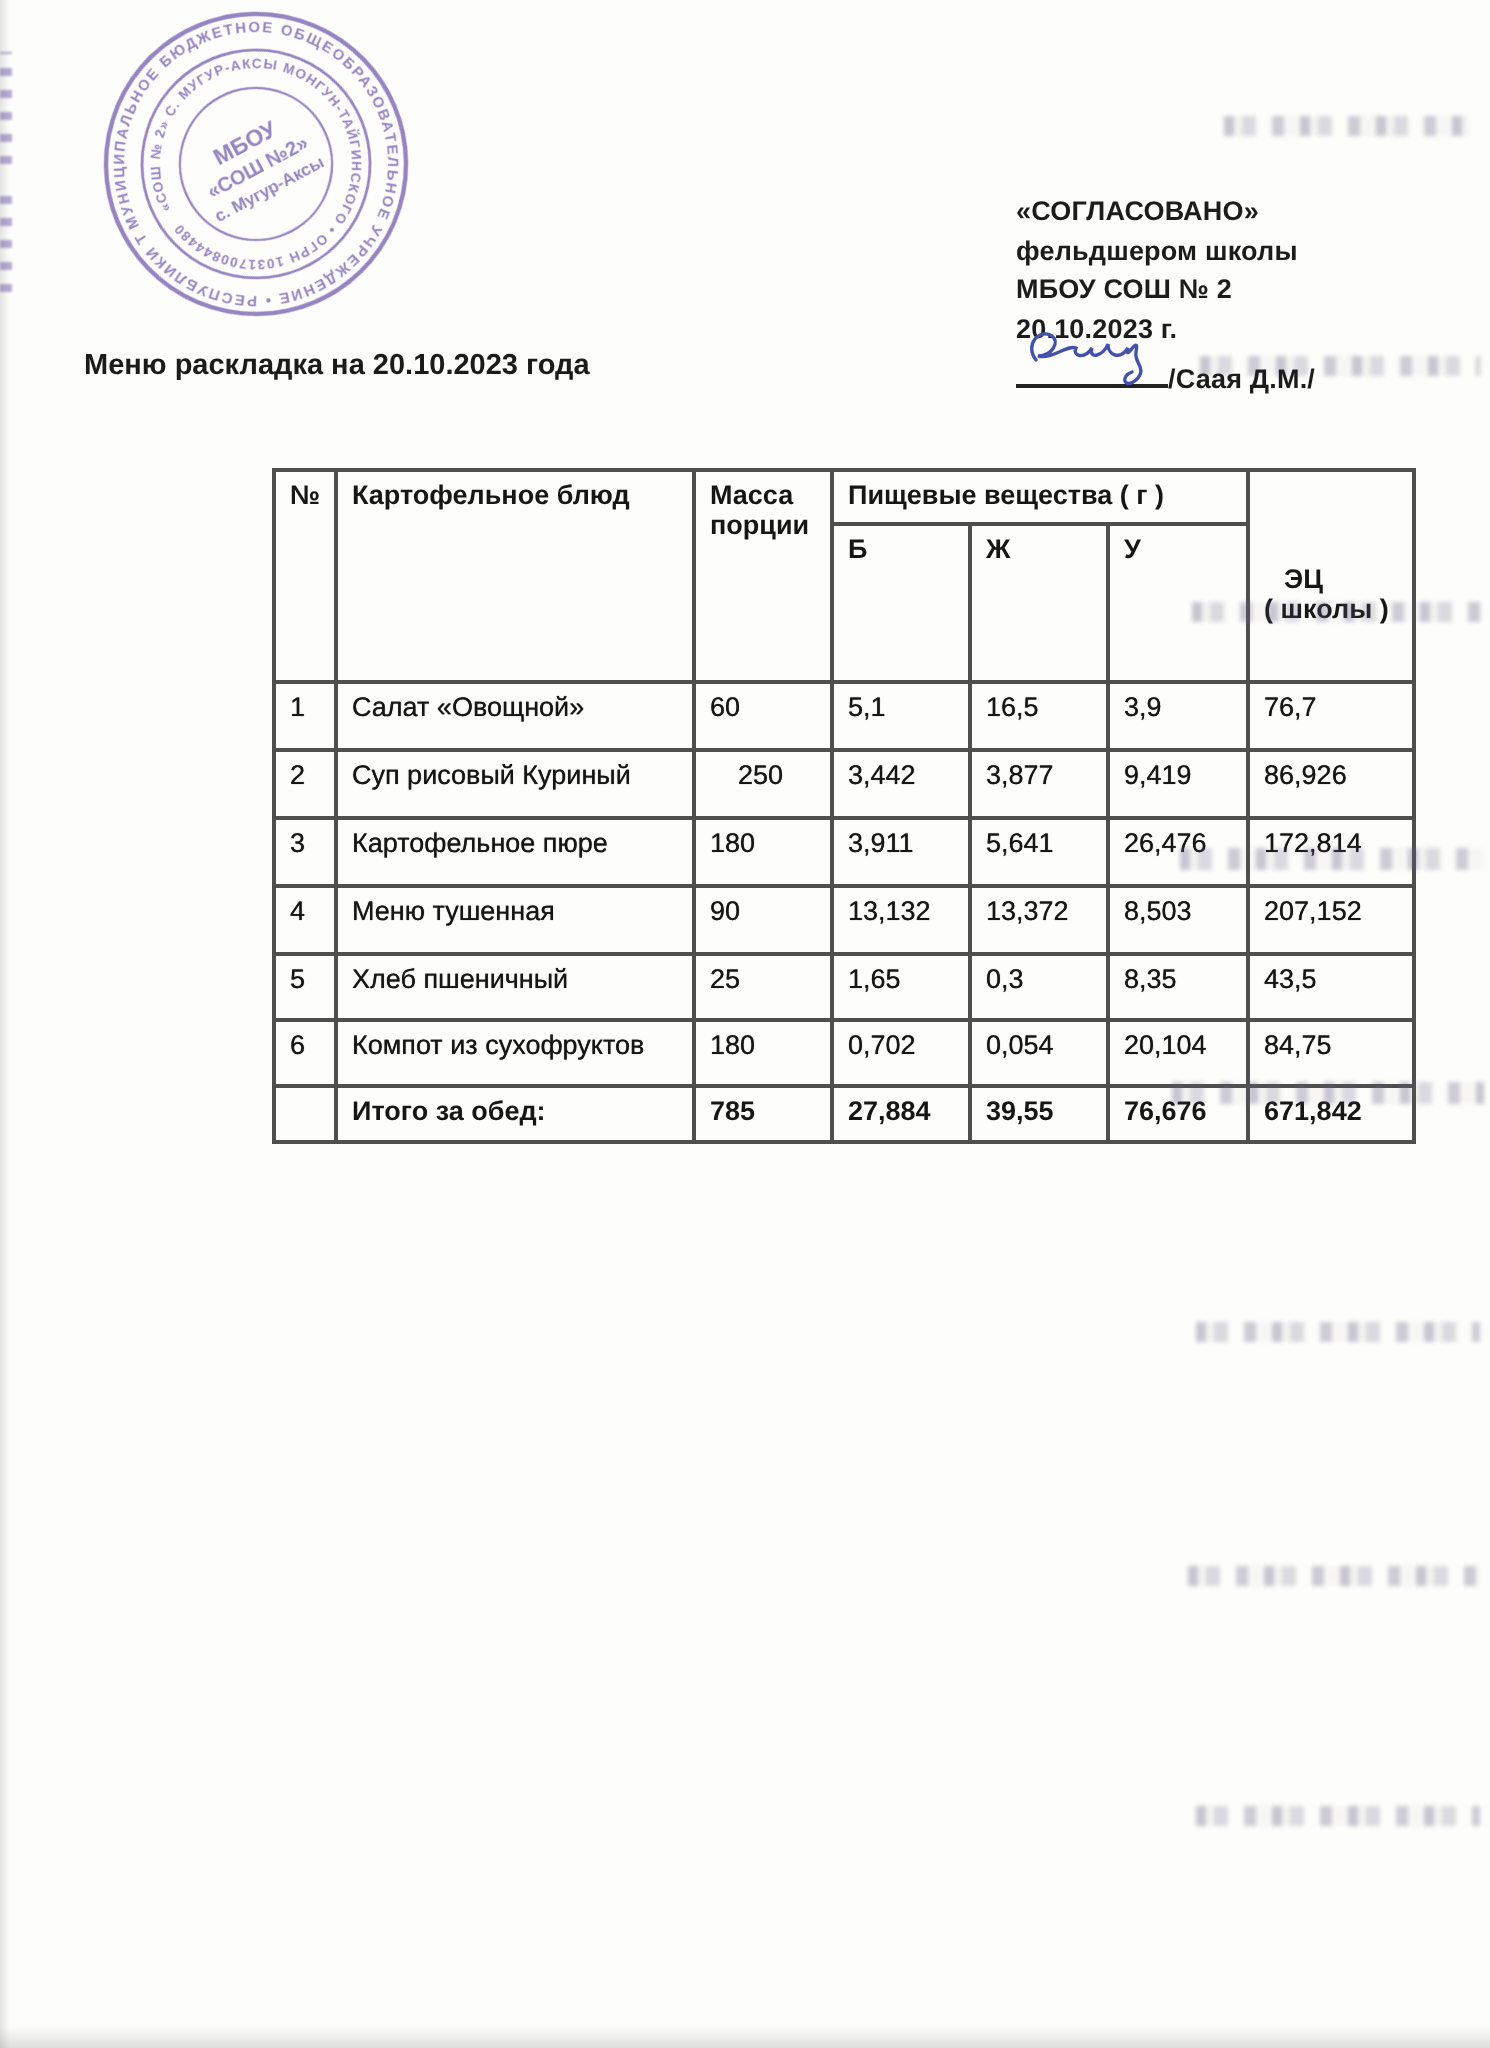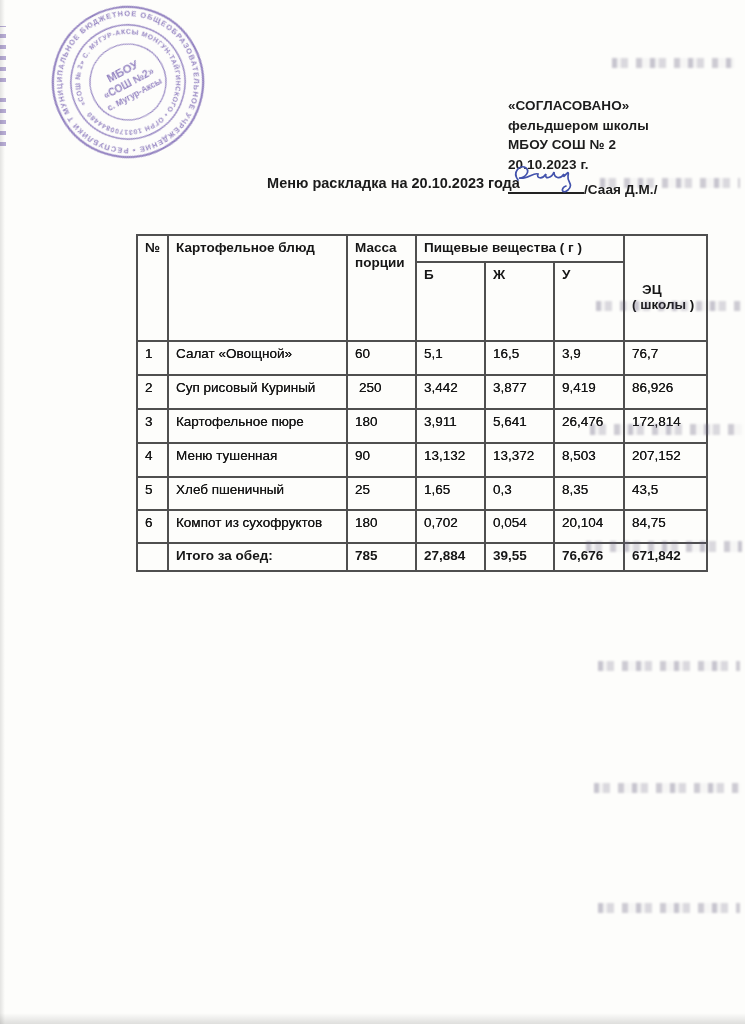--- a/index.html
+++ b/index.html
@@ -20,21 +20,21 @@
   .agreed .sig-line{width:76px;}
   .sig-name{vertical-align:bottom;}
   .script-svg{position:absolute;pointer-events:none;}
 
   
   .stamp{position:absolute;left:38px;top:-8px;width:180px;height:180px;transform:rotate(-28deg);opacity:.82;z-index:1;filter:blur(.3px);}
   .stamp text{fill:#7e6ab5;}
   .stamp circle{stroke:#7e6ab5;fill:none;}
 
   
-  .doc-title{position:absolute;left:42px;right:0;top:175px;text-align:center;font-size:14.5px;font-weight:700;color:#1b1b1b;}
+  .doc-title{position:absolute;left:42px;right:0;top:175px;font-size:14.5px;font-weight:700;color:#1b1b1b;}
 
   
   .menu-table{position:absolute;left:136px;top:234px;border-collapse:collapse;table-layout:fixed;width:570px;font-size:13.5px;color:#161616;}
   .menu-table td,.menu-table th{border:2px solid #4f4f4f;vertical-align:top;text-align:left;padding:4px 6px 2px 7px;font-weight:400;text-shadow:0 0 .4px currentColor;overflow:hidden;}
   .menu-table th{font-weight:700;text-shadow:none;}
   .menu-table .hrow1{height:27px;}
   .menu-table .hrow2{height:79px;}
   .menu-table .drow{height:34px;}
   .menu-table .trow{height:28px;}
   .menu-table .trow td{font-weight:700;text-shadow:none;}
@@ -127,21 +127,21 @@
         <td>Салат «Овощной»</td>
         <td>60</td>
         <td>5,1</td>
         <td>16,5</td>
         <td>3,9</td>
         <td>76,7</td>
       </tr>
       <tr class="drow">
         <td class="num-col">2</td>
         <td>Суп рисовый Куриный</td>
-        <td style="padding-left:11px">250</td>
+        <td style="padding-left:21px">250</td>
         <td>3,442</td>
         <td>3,877</td>
         <td>9,419</td>
         <td>86,926</td>
       </tr>
       <tr class="drow">
         <td class="num-col">3</td>
         <td>Картофельное пюре</td>
         <td>180</td>
         <td>3,911</td>

